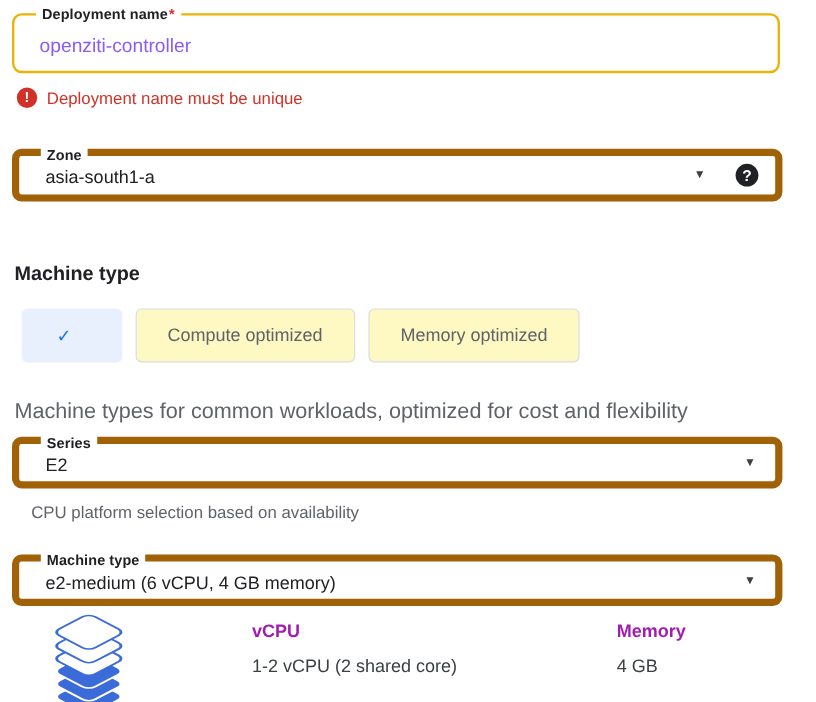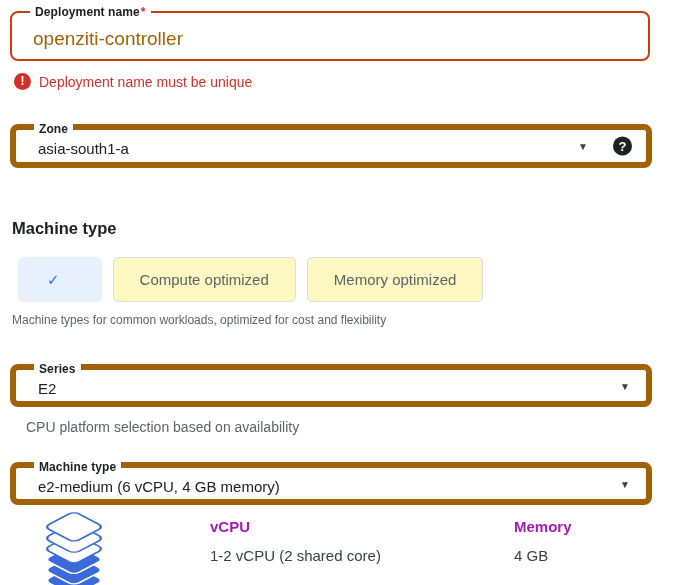--- a/index.html
+++ b/index.html
@@ -20,21 +20,21 @@
   .field {
     position: absolute;
     left: 10px;
     width: 642px;
     border: 6px solid #a16207;
     border-radius: 8px;
     background: #fff;
   }
   .field.error-state {
     width: 640px;
-    border: 2px solid #c2410c;
+    border: 2px solid #eab308;
   }
   .field-label {
     position: absolute;
     top: -9px;
     left: 18px;
     background: #fff;
     padding: 0 5px;
     font-size: 12px;
     font-weight: 700;
     color: #202124;
@@ -44,22 +44,22 @@
   }
   .req-marker { color: #d03228; margin-left: 1px; }
   .field-input {
     border: none;
     outline: none;
     background: transparent;
     width: calc(100% - 60px);
     height: 100%;
     padding: 6px 0 0 21px;
     font-family: "Liberation Sans", "DejaVu Sans", sans-serif;
-    font-size: 19px;
-    color: #a16207;
+    font-size: 16px;
+    color: #8b5cf6;
   }
   .field-value {
     position: absolute;
     left: 22px;
     top: 50%;
     transform: translateY(-38%);
     font-size: 15px;
     color: #202124;
     white-space: nowrap;
   }
@@ -119,22 +119,22 @@
     position: absolute;
     left: 12px;
     top: 219px;
     font-size: 16.5px;
     font-weight: 700;
     color: #202124;
   }
   .section-desc {
     position: absolute;
     left: 12px;
-    top: 313px;
-    font-size: 12px;
+    top: 332px;
+    font-size: 18px;
     color: #5f6368;
   }
   .helper-text {
     position: absolute;
     left: 26px;
     top: 419px;
     font-size: 14px;
     color: #5f6368;
   }
 

